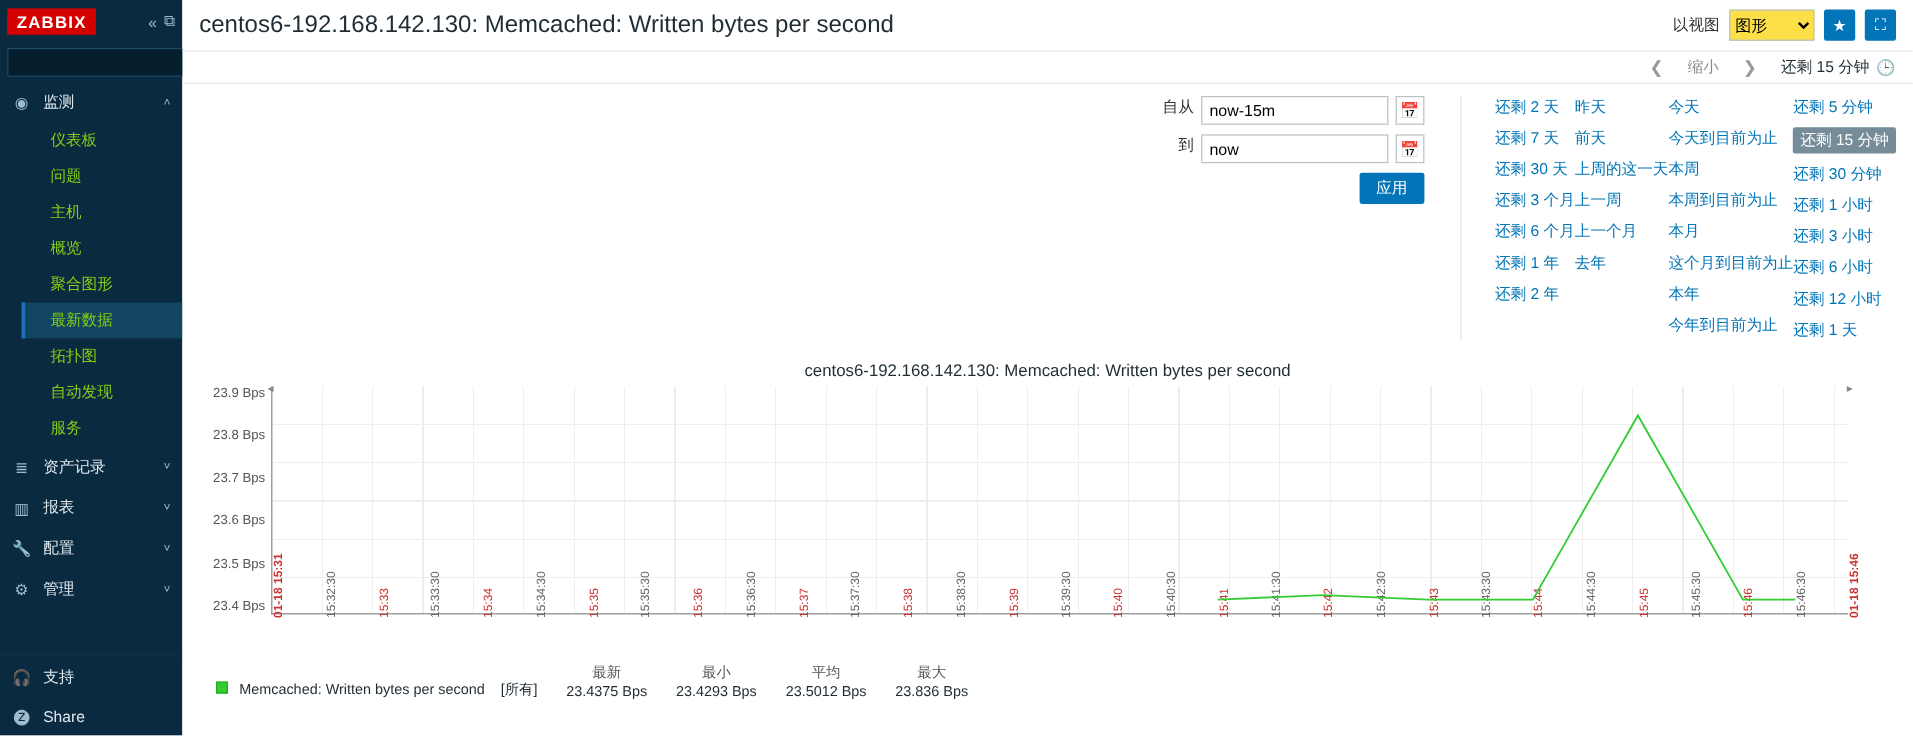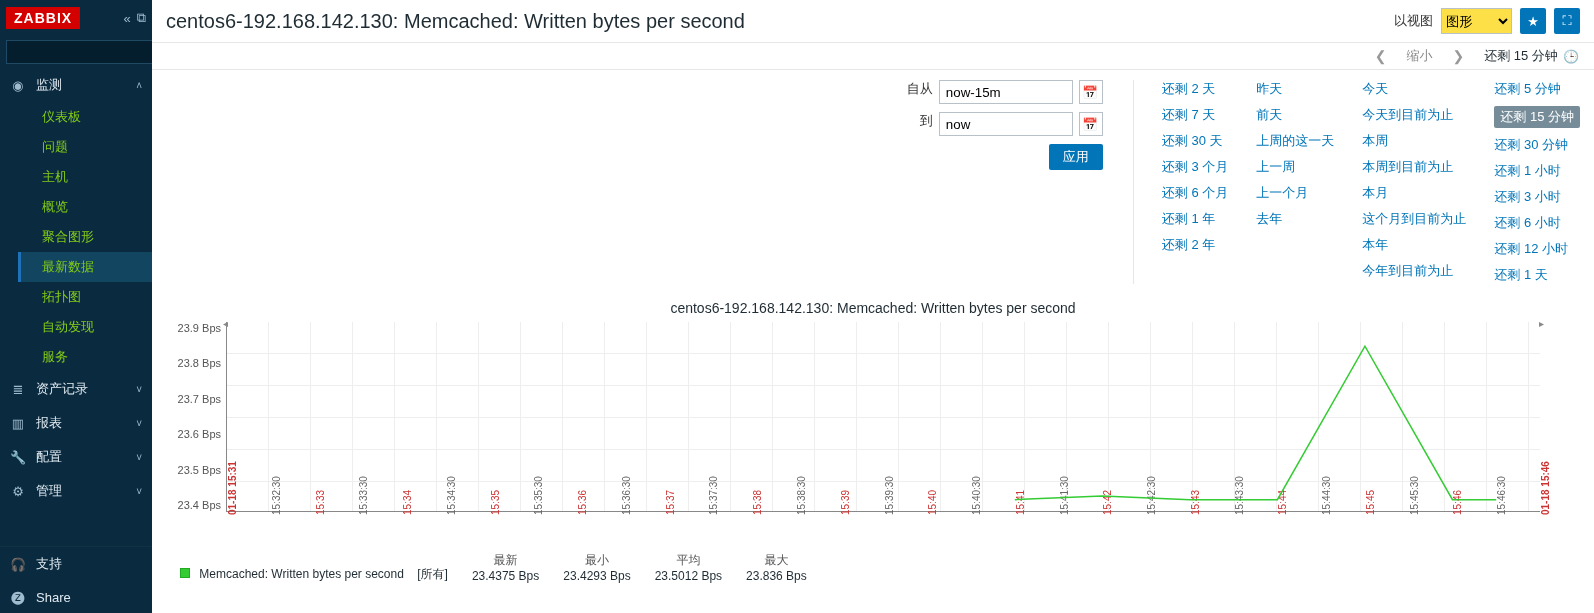--- a/index.html
+++ b/index.html
@@ -37,25 +37,25 @@
 .timebar .nav { cursor: pointer; color: #999; font-size: 14px; padding: 0 6px; }
 .timebar .zoomout { cursor: pointer; color: #888; }
 .timebar .current { color: #1f2c33; display:flex; align-items:center; gap:6px;}
 
 
 .panel { padding: 10px 14px; display: flex; gap: 20px; }
 .panel-left { flex: 1; }
 .panel-form { display:flex; flex-direction:column; align-items:flex-end; gap:8px; padding-right:10px; min-width:220px; }
 .form-row { display:flex; gap:6px; }
 .form-row label { width: 40px; text-align: right; color:#333; }
-.form-row input { width: 134px; height: 24px; border:1px solid #b8c1c7; padding: 0 6px; }
+.form-row input { width: 156px; height: 24px; border:1px solid #b8c1c7; padding: 0 6px; }
 .form-row .cal { width:24px; height:24px; border:1px solid #b8c1c7; display:flex; align-items:center; justify-content:center; cursor:pointer; color:#6a7a84; }
 .apply-btn { background:#0275b8; color:#fff; padding: 4px 14px; cursor:pointer; border-radius:2px; margin-left: 76px; }
 
-.presets { display:flex; gap: 28px; border-left:1px solid #e4e6e8; padding-left: 28px; }
+.presets { display:flex; border-left:1px solid #e4e6e8; padding-left: 28px; }
 .presets-col { display:flex; flex-direction:column; gap:8px; }
 .presets-col a { color:#0275b8; text-decoration:none; font-size:13px; white-space:nowrap; cursor:pointer; }
 .presets-col a.active { background:#768d99; color:#fff; padding:2px 6px; border-radius:2px; }
 
 
 .chart-wrap { padding: 0 14px 10px; }
 .chart-title { text-align:center; font-size:14px; color:#1f2c33; padding: 6px 0; }
 .chart-body { position:relative; height: 190px; border-left:1px solid #888; border-bottom:1px solid #888; margin: 0 40px 0 60px; background:
   repeating-linear-gradient(to right, transparent 0, transparent 41px, #eee 41px, #eee 42px),
   repeating-linear-gradient(to bottom, transparent 0, transparent 31px, #eee 31px, #eee 32px);

